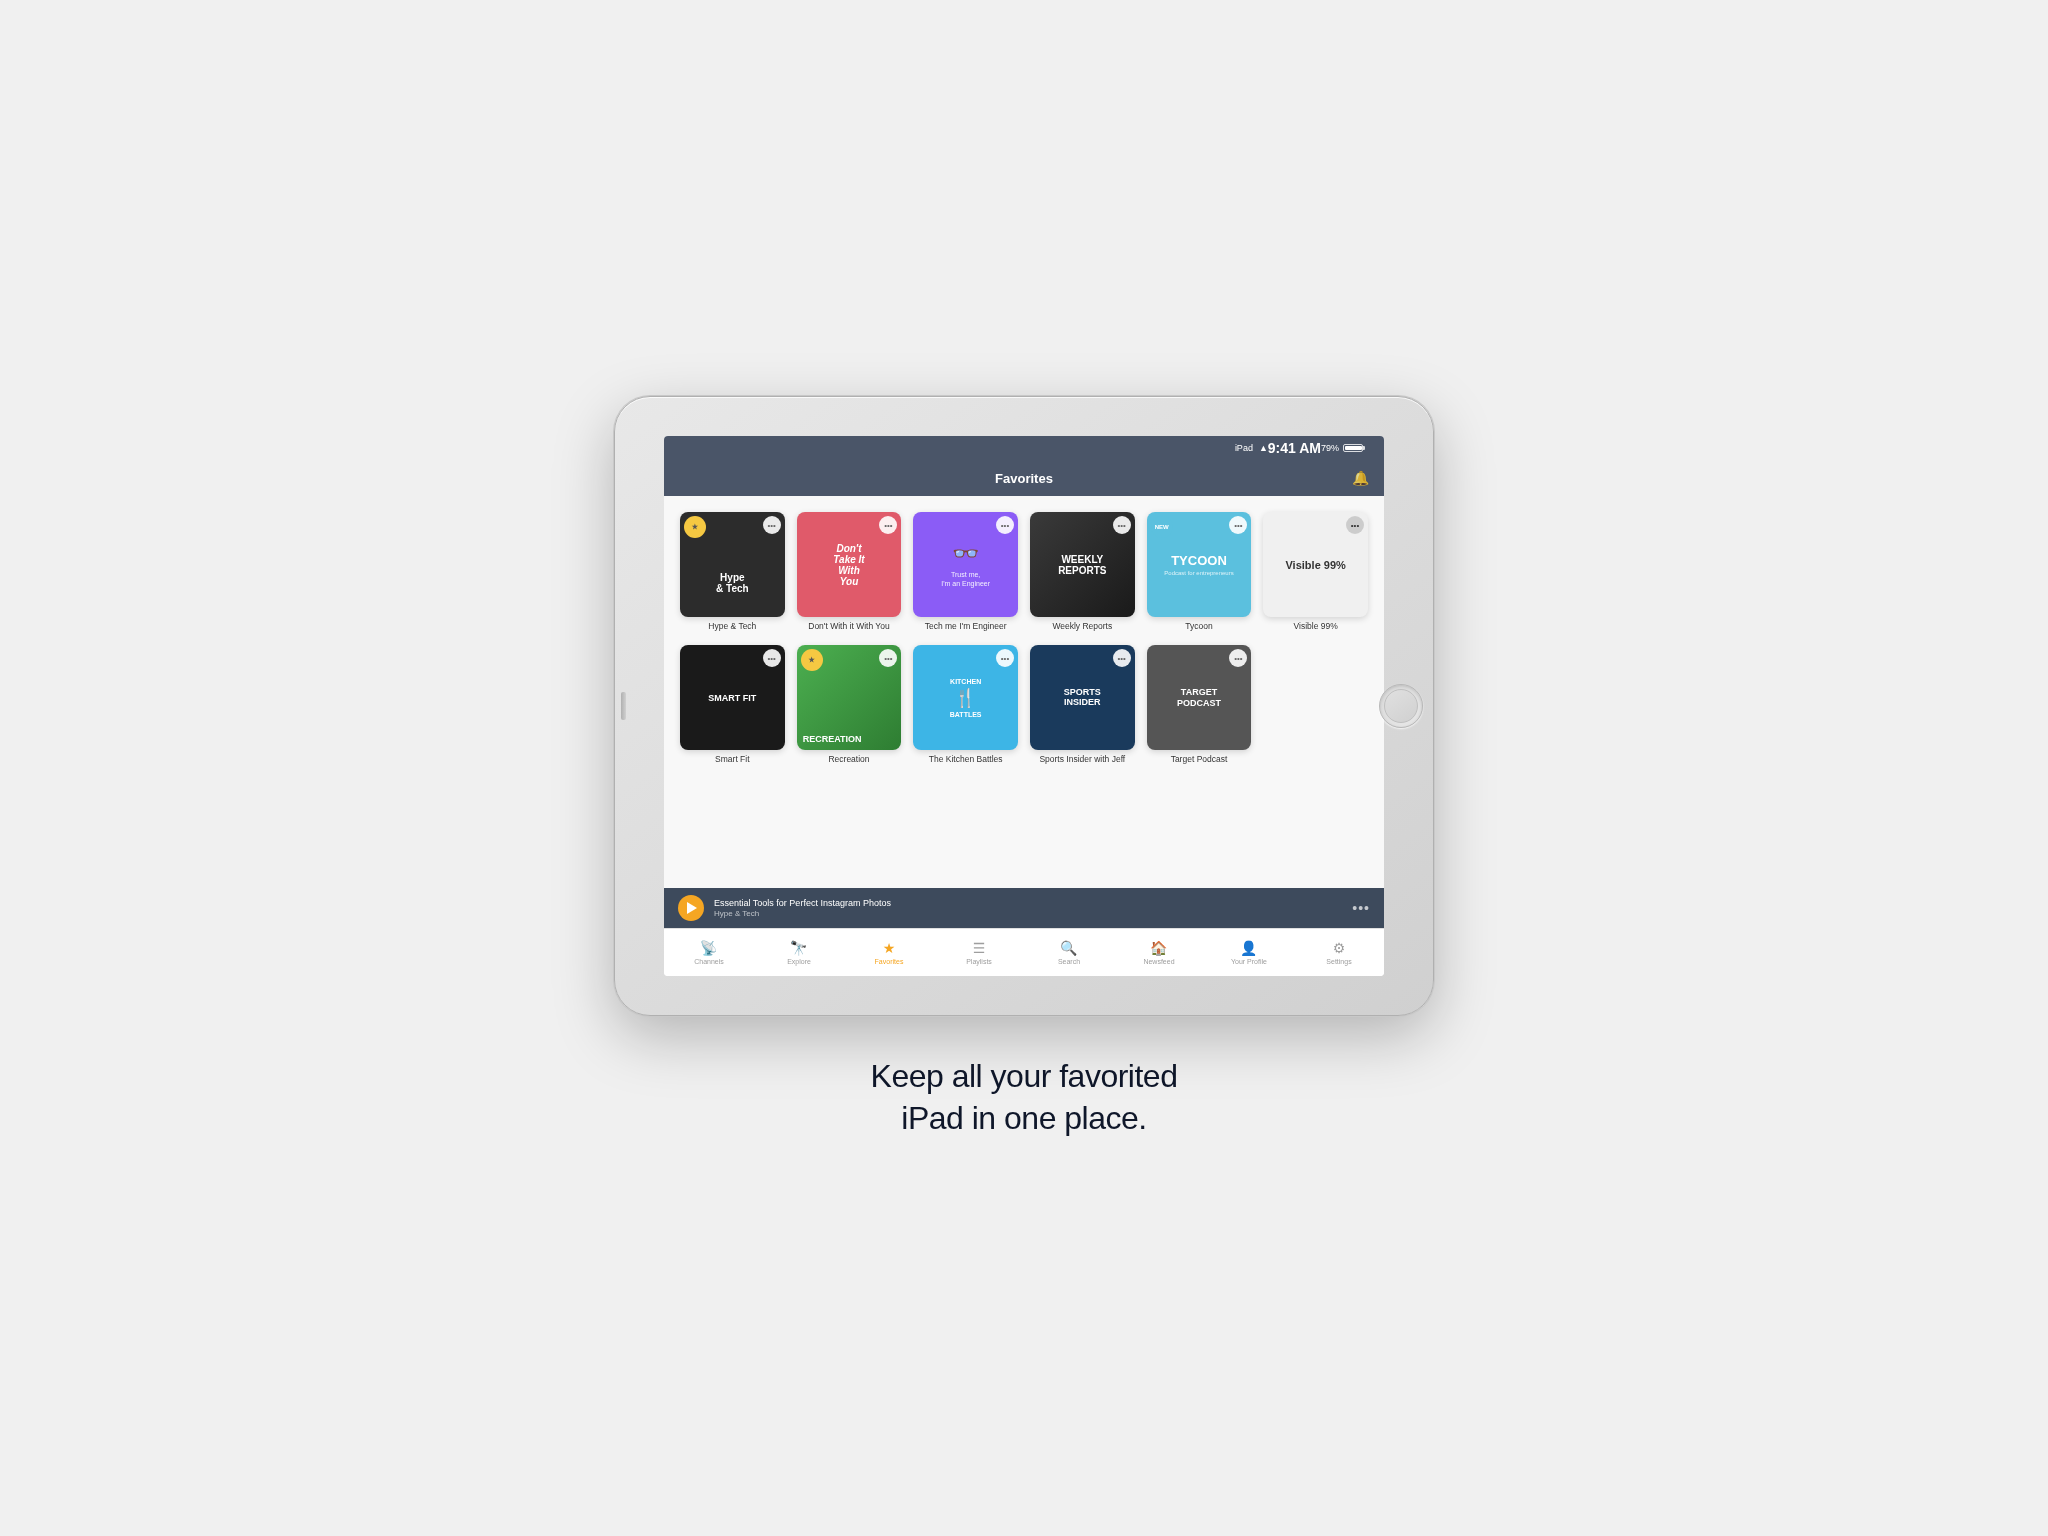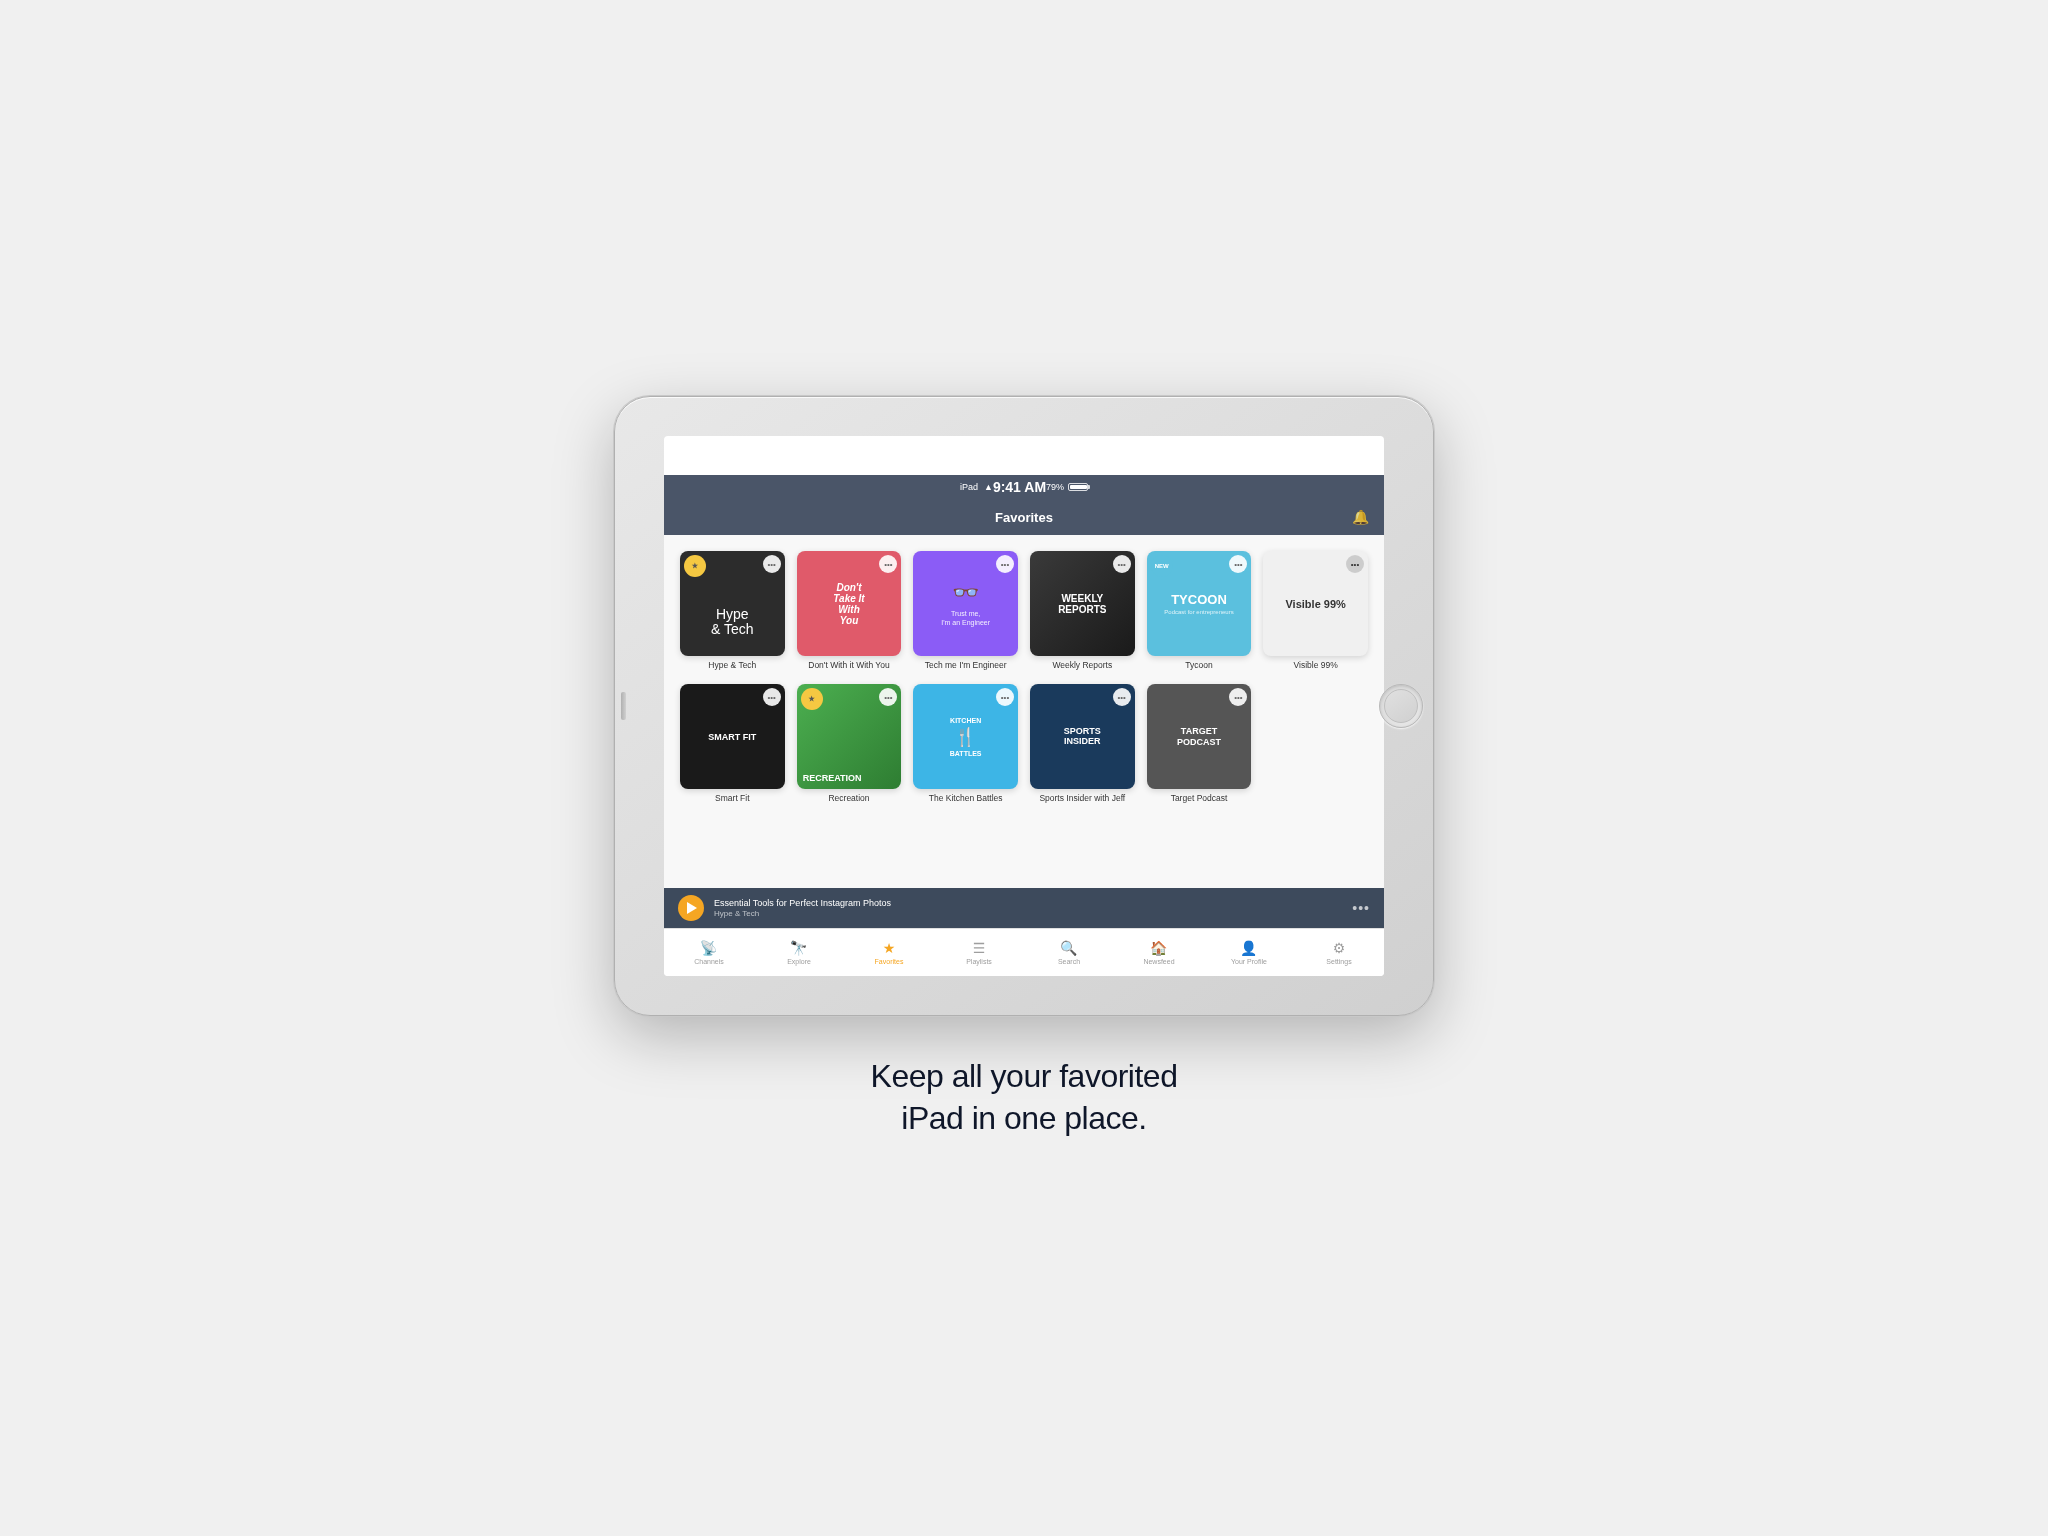--- a/index.html
+++ b/index.html
@@ -86,24 +86,23 @@
       display: flex;
       flex-direction: column;
     }
 
     
     .status-bar {
       background: #4a5568;
       height: 24px;
       display: flex;
       align-items: center;
-      justify-content: center;
+      justify-content: flex-end;
       padding: 0 21px;
       flex-shrink: 0;
-      margin-top: 39px;
     }
 
     .status-left {
       display: flex;
       align-items: center;
       gap: 6px;
       font-size: 9px;
       color: #fff;
       font-weight: 500;
     }
@@ -259,22 +258,22 @@
       background: #2c2c2c;
       display: flex;
       align-items: center;
       justify-content: center;
       flex-direction: column;
       gap: 2px;
     }
 
     .artwork-hype-text {
       color: #fff;
-      font-size: 14px;
-      font-weight: 400;
+      font-size: 10px;
+      font-weight: 700;
       text-align: center;
       line-height: 1.1;
       margin-top: 37px;
     }
 
     .artwork-dont {
       background: #e05a6a;
       display: flex;
       align-items: center;
       justify-content: center;

